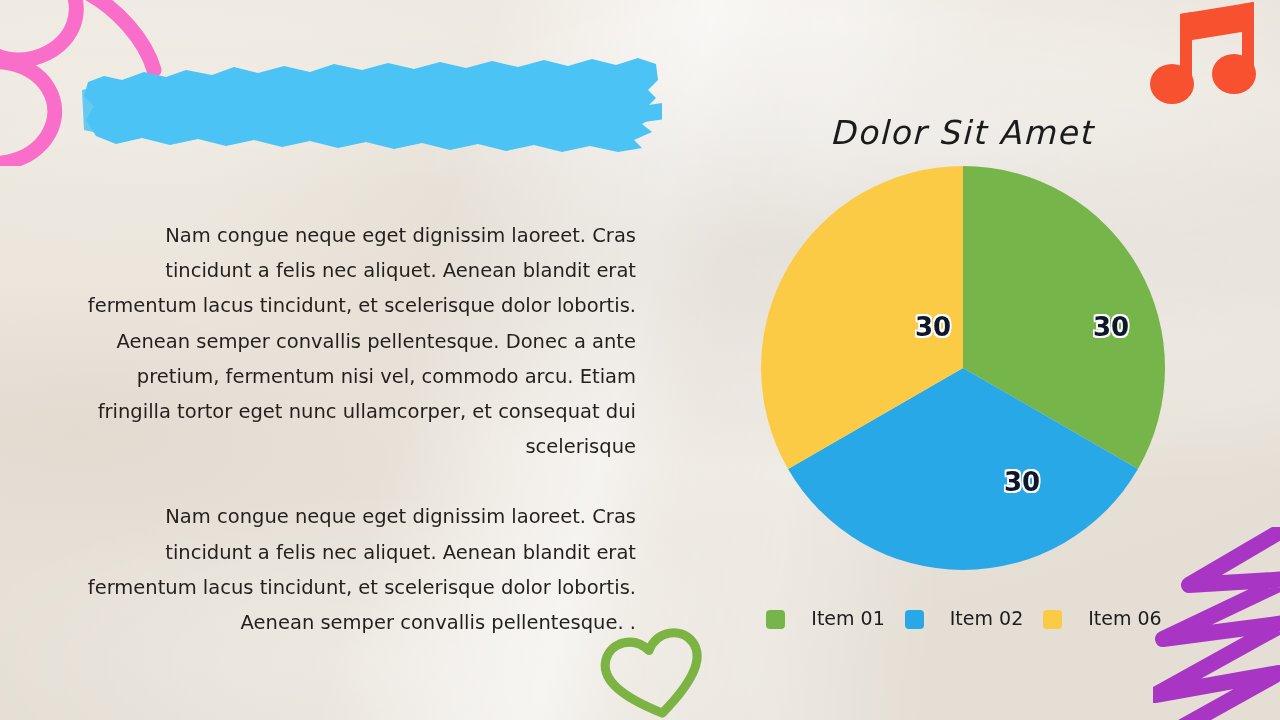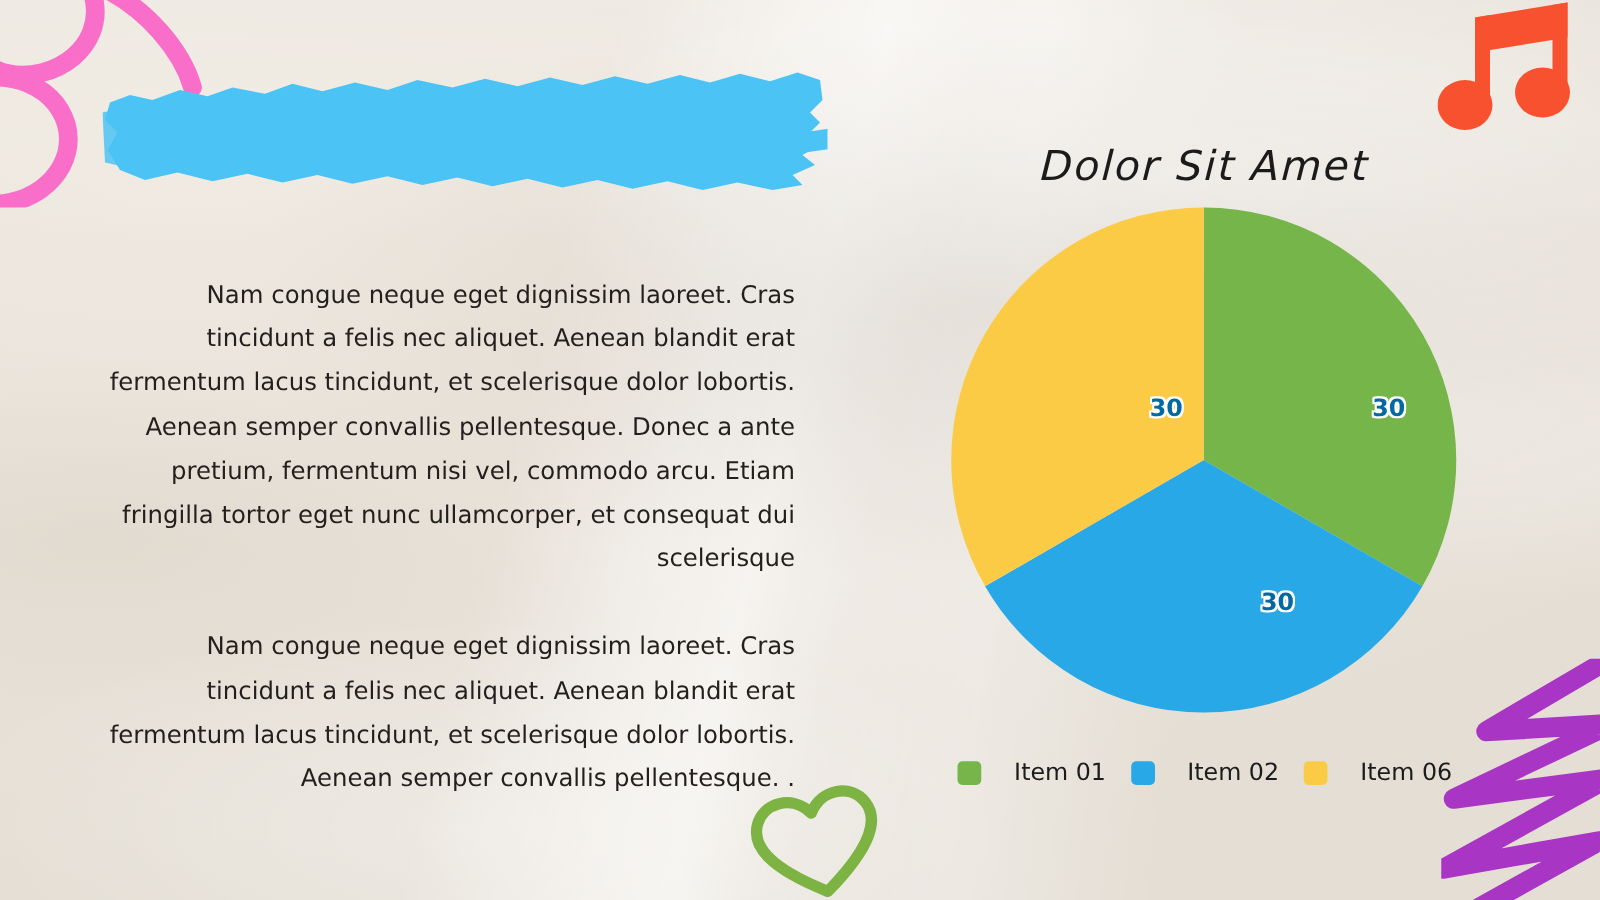--- a/index.html
+++ b/index.html
@@ -139,23 +139,23 @@
   #pie-chart {
     position: absolute;
     left: 60px;
     top: 60px;
     width: 406px;
     height: 406px;
   }
   .pie-label {
     position: absolute;
     font-family: "DejaVu Sans", sans-serif;
-    font-size: 19px;
+    font-size: 26px;
     font-weight: bold;
-    color: #0369a1;
+    color: #0f172a;
     text-shadow:
       -1.6px -1.6px 0 #fff,  1.6px -1.6px 0 #fff,
       -1.6px  1.6px 0 #fff,  1.6px  1.6px 0 #fff,
       -1.6px 0 0 #fff, 1.6px 0 0 #fff,
        0 -1.6px 0 #fff, 0 1.6px 0 #fff;
     transform: translate(-50%, -50%);
     white-space: nowrap;
   }
 
   #chart-legend {
@@ -165,21 +165,21 @@
     width: 440px;
     display: flex;
     flex-direction: row;
     align-items: center;
     justify-content: center;
     gap: 20px;
   }
   .legend-item {
     display: flex;
     flex-direction: row;
-    align-items: center;
+    align-items: flex-end;
     gap: 26px;
   }
   .legend-swatch {
     width: 19px;
     height: 19px;
     border-radius: 4px;
     flex: 0 0 auto;
   }
   .legend-label {
     font-family: "DejaVu Sans", sans-serif;

